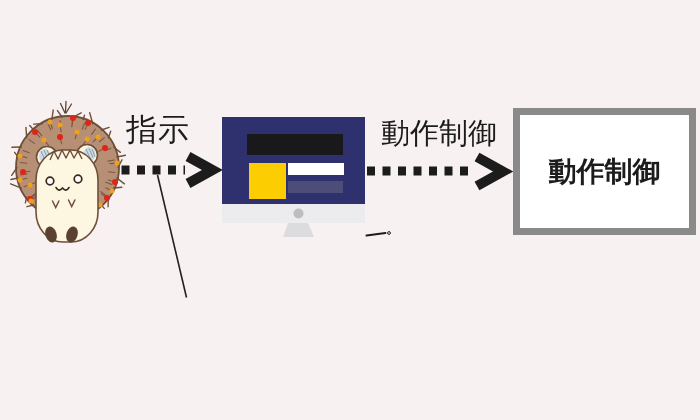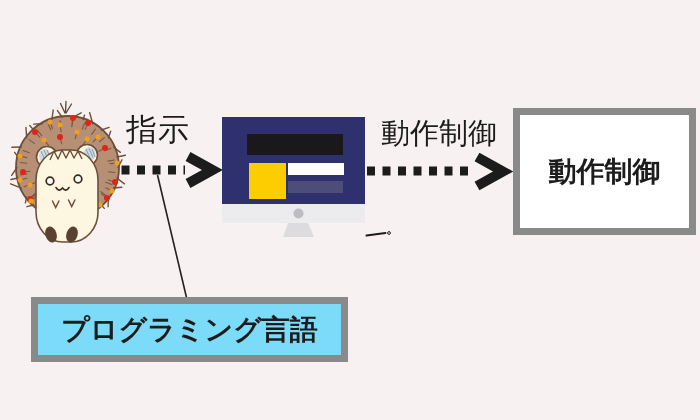--- a/index.html
+++ b/index.html
@@ -188,17 +188,14 @@
   </svg>
 
   <div id="label-instruction" class="jp-label">指示</div>
 
   <div id="label-control" class="jp-label">動作制御</div>
 
   <div id="box-target" class="bordered-box">
     <span>動作制御</span>
   </div>
 
-  <div id="box-language" class="bordered-box">
-    <span>プログラミング言語</span>
-  </div>
 
 </div>
 
 </body></html>

